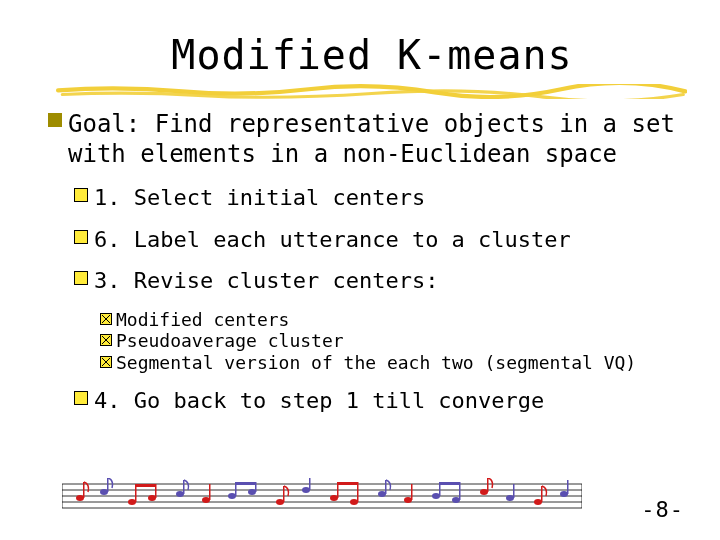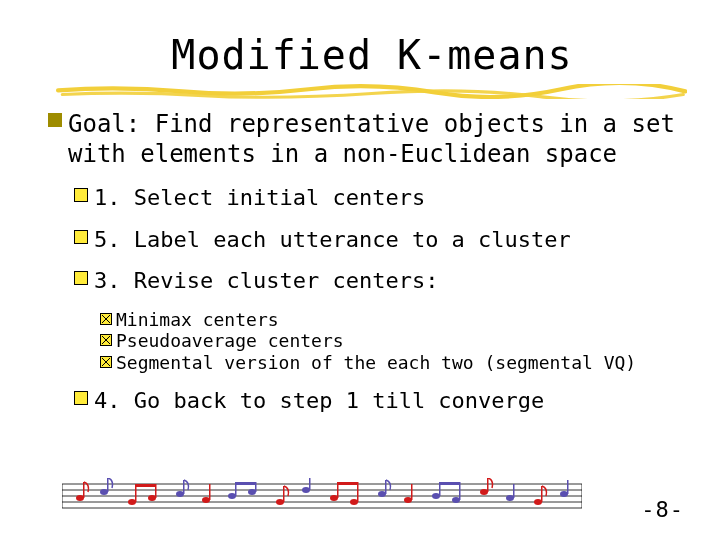--- a/index.html
+++ b/index.html
@@ -76,50 +76,50 @@
           </svg>
       </span>
       <span class="txt">1. Select initial centers</span>
     </li>
     <li>
       <span class="bul">
         <svg width="14" height="14">
             <rect x="0.5" y="0.5" width="13" height="13" fill="#ffeb3b" stroke="#000"></rect>
           </svg>
       </span>
-      <span class="txt">5. Label each utterance to a cluster</span>
+      <span class="txt">6. Label each utterance to a cluster</span>
     </li>
     <li>
       <span class="bul">
         <svg width="14" height="14">
             <rect x="0.5" y="0.5" width="13" height="13" fill="#ffeb3b" stroke="#000"></rect>
           </svg>
       </span>
       <span class="txt">3. Revise cluster centers:</span>
     </li>
   </ul>
 
   <ul class="lvl3" style="margin-left:52px">
     <li>
       <span class="bul">
         <svg width="12" height="12">
             <rect x="0.5" y="0.5" width="11" height="11" fill="#ffeb3b" stroke="#000"></rect>
             <path d="M2 2 L10 10 M10 2 L2 10" stroke="#000" stroke-width="1"></path>
           </svg>
       </span>
-      <span class="txt">Minimax centers</span>
+      <span class="txt">Modified centers</span>
     </li>
     <li>
       <span class="bul">
         <svg width="12" height="12">
             <rect x="0.5" y="0.5" width="11" height="11" fill="#ffeb3b" stroke="#000"></rect>
             <path d="M2 2 L10 10 M10 2 L2 10" stroke="#000" stroke-width="1"></path>
           </svg>
       </span>
-      <span class="txt">Pseudoaverage centers</span>
+      <span class="txt">Pseudoaverage cluster</span>
     </li>
     <li>
       <span class="bul">
         <svg width="12" height="12">
             <rect x="0.5" y="0.5" width="11" height="11" fill="#ffeb3b" stroke="#000"></rect>
             <path d="M2 2 L10 10 M10 2 L2 10" stroke="#000" stroke-width="1"></path>
           </svg>
       </span>
       <span class="txt">Segmental version of the each two (segmental VQ)</span>
     </li>

